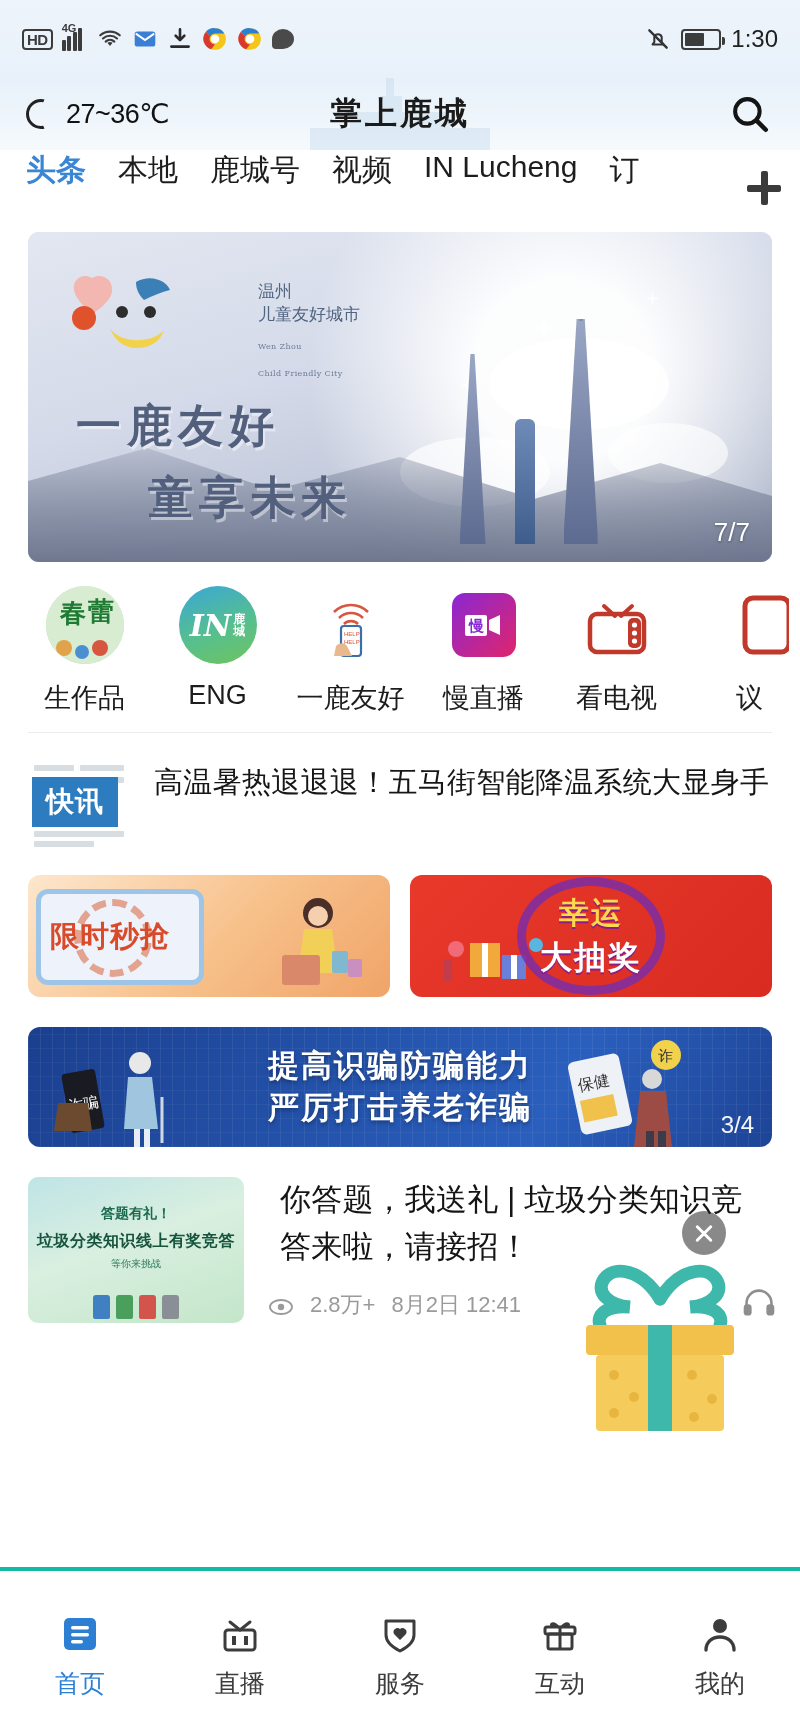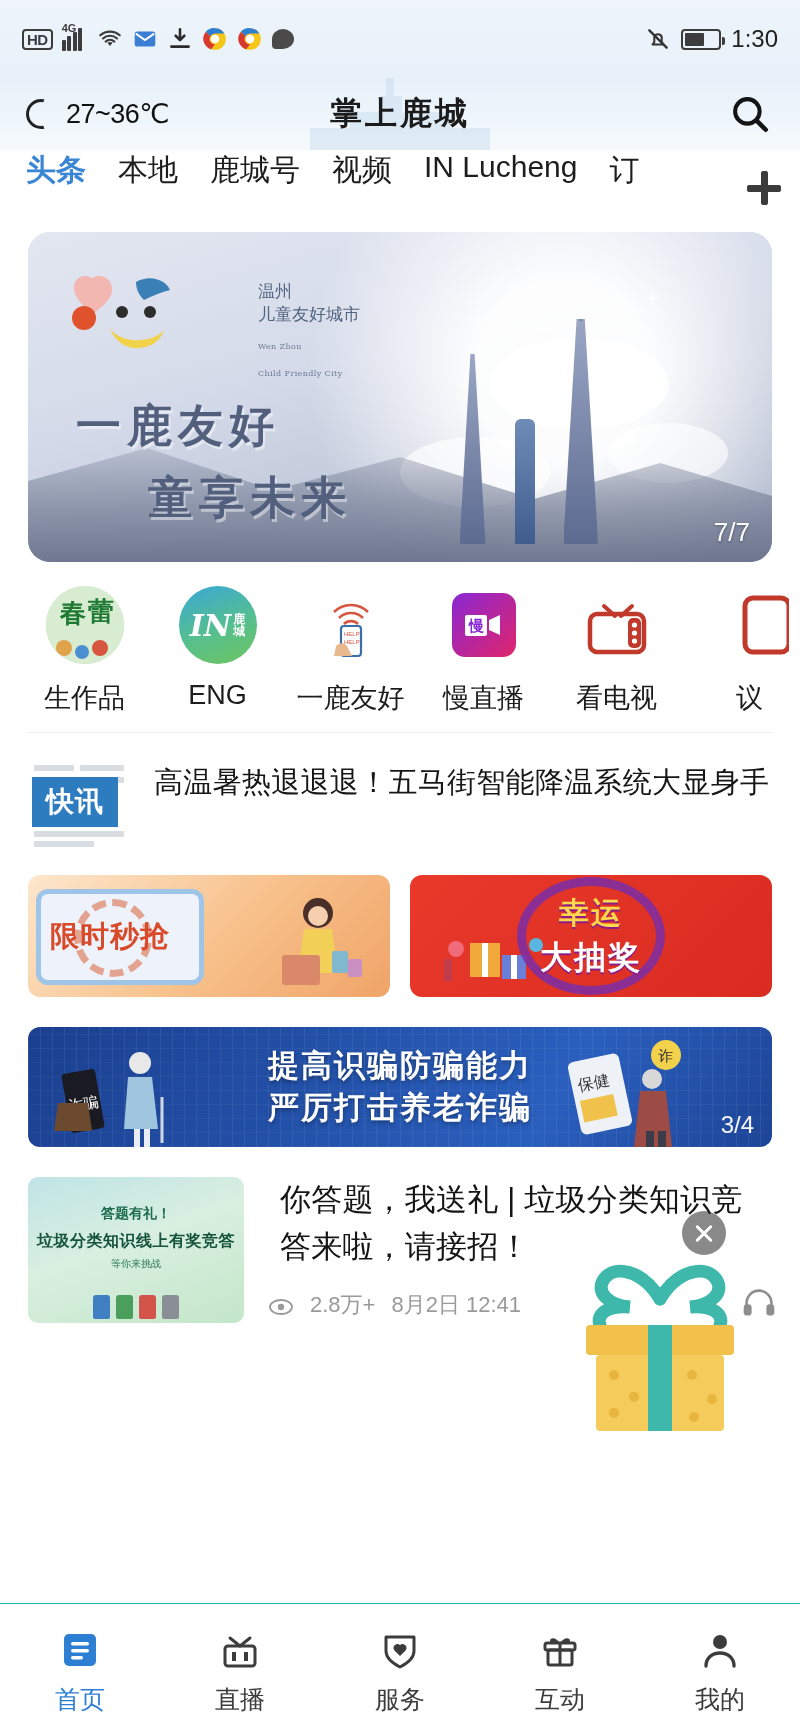--- a/index.html
+++ b/index.html
@@ -76,21 +76,21 @@
     padding-left:12px;
   }
   .plusbtn::before, .plusbtn::after {
     content:""; position:absolute; background:#3b3b3b; border-radius:2px;
   }
   .plusbtn::before { width:34px; height:7px; left:9px; top:20.5px; }
   .plusbtn::after { width:7px; height:34px; left:22.5px; top:7px; }
 
   
   .carousel {
-    margin:6px 28px 0 28px; height:330px; border-radius:22px; overflow:hidden; position:relative;
+    margin:6px 28px 0 28px; height:330px; border-radius:11px; overflow:hidden; position:relative;
     background:linear-gradient(170deg,#dde3ef 0%,#ccd4e4 45%,#b9c2d4 100%);
   }
   .cl-sky { position:absolute; inset:0; background:
       radial-gradient(circle at 72% 42%, rgba(255,255,255,.95) 0 16%, rgba(255,255,255,0) 45%),
       linear-gradient(165deg,#e3e7f1 0%,#d4dae9 40%,#aab3c7 100%); }
   .cl-mount { position:absolute; left:0; bottom:0; width:100%; height:150px;
     background:linear-gradient(180deg,rgba(150,158,178,0) 0%,rgba(120,129,152,.75) 65%,rgba(104,113,137,.92) 100%);
     clip-path:polygon(0 46%,16% 24%,33% 52%,50% 30%,68% 58%,85% 34%,100% 56%,100% 100%,0 100%); }
   .cl-cloud { position:absolute; border-radius:50%; background:rgba(255,255,255,.88); }
   .tower { position:absolute; bottom:18px; background:linear-gradient(180deg,#9aa6c4,#5d6b91); }
@@ -202,22 +202,22 @@
   .gift-overlay { position:absolute; right:42px; top:1237px; width:196px; height:196px; z-index:30; }
   .gift-close {
     position:absolute; left:120px; top:-26px; width:44px; height:44px; border-radius:50%;
     background:rgba(40,40,40,.55); display:flex; align-items:center; justify-content:center; z-index:31;
   }
   .gift-close::before, .gift-close::after { content:""; position:absolute; width:22px; height:3px; background:#fff; border-radius:2px; }
   .gift-close::before { transform:rotate(45deg); } .gift-close::after { transform:rotate(-45deg); }
 
   
   .bottomnav {
-    position:absolute; left:0; bottom:0; width:800px; height:130px; background:#fff;
-    border-top:1px solid #14b8a6; display:flex; align-items:center; padding-top:6px;
+    position:absolute; left:0; bottom:0; width:800px; height:166px; background:#fff;
+    border-top:4px solid #14b8a6; display:flex; align-items:center; padding-top:6px;
   }
   .nav { flex:1; display:flex; flex-direction:column; align-items:center; gap:10px; }
   .navlabel { font-size:25px; color:#3c3c3c; }
   .nav.active .navlabel { color:#2d7fd3; }
   .navicon { width:46px; height:46px; display:flex; align-items:center; justify-content:center; }
 </style>
 </head>
 <body>
 
 <div class="phone">

